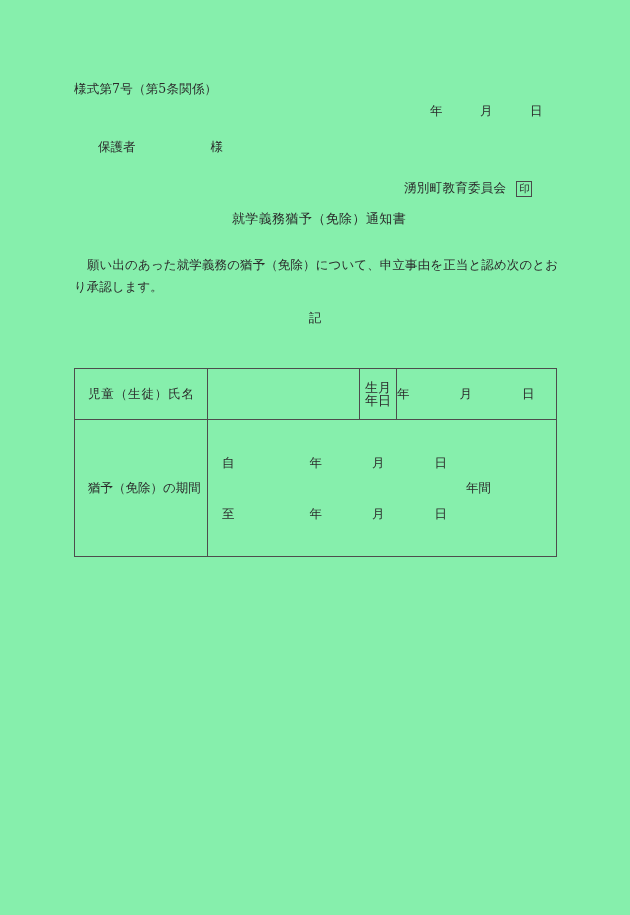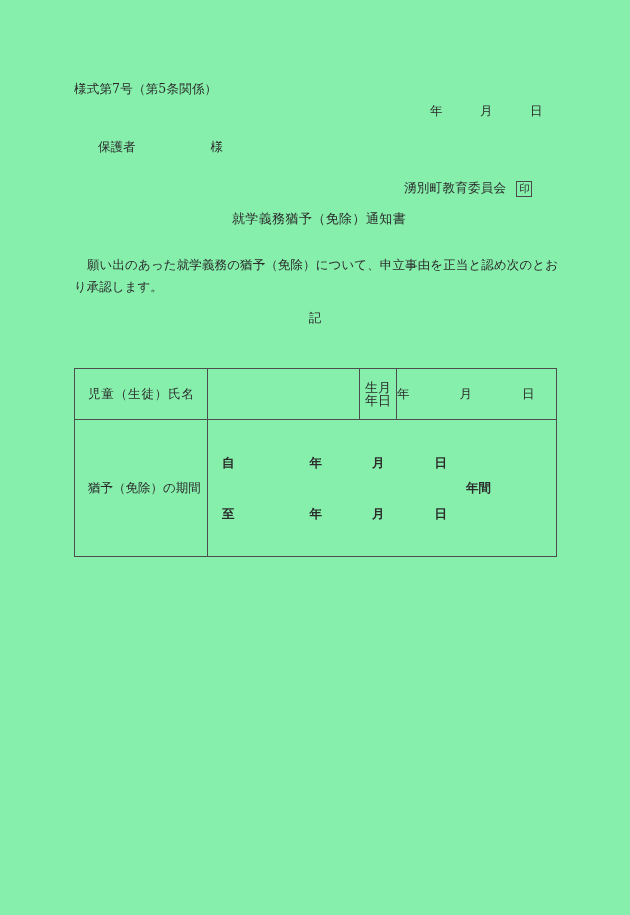--- a/index.html
+++ b/index.html
@@ -148,21 +148,20 @@
 
   .dob-value {
     padding-left: 34px;
     white-space: pre;
     font-size: 12.5px;
   }
 
   .period-cell {
     position: relative;
     padding: 0;
-    font-weight: bold;
   }
   .period-lines {
     padding-left: 14px;
     line-height: 17px;
     white-space: pre;
     font-size: 12.5px;
   }
   .period-years {
     position: absolute;
     left: 258px;

